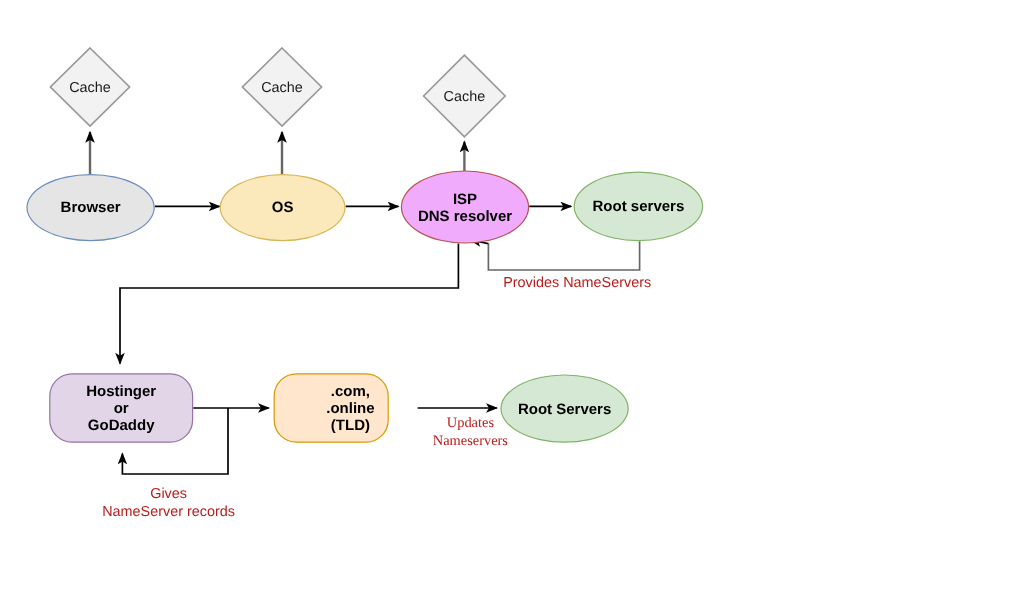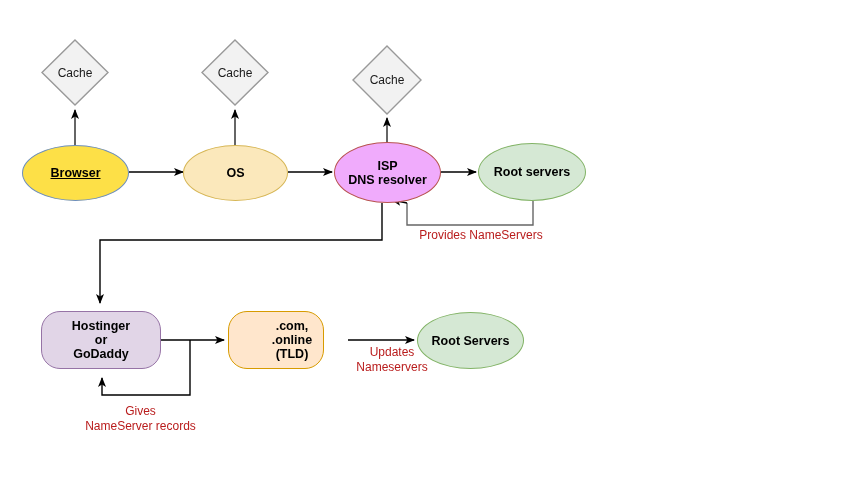--- a/index.html
+++ b/index.html
@@ -165,21 +165,21 @@
     <div class="dlabel">Cache</div>
   </div>
 
   <div class="diamond" style="left:352px; top:45px; width:70px; height:70px;">
     <svg class="dshape" viewBox="0 0 70 70" preserveAspectRatio="none">
       <polygon points="35,1 69,35 35,69 1,35" fill="#f2f2f2" stroke="#999999" stroke-width="1.4"></polygon>
     </svg>
     <div class="dlabel">Cache</div>
   </div>
 
-  <div class="node ellipse" style="left:22px; top:145px; width:107px; height:56px; background:#fde047; border:1.4px solid #6c8ebf;text-decoration:underline;">
+  <div class="node ellipse" style="left:22px; top:145px; width:107px; height:56px; background:#e5e5e5; border:1.4px solid #6c8ebf;">
     <span class="node-label">Browser</span>
   </div>
 
   <div class="node ellipse" style="left:183px; top:145px; width:105px; height:56px; background:#fbe8bb; border:1.4px solid #d6b656;align-items:center;">
     <span class="node-label">OS</span>
   </div>
 
   <div class="node ellipse" style="left:334px; top:142px; width:107px; height:61px; background:#f0abfc; border:1.4px solid #b85450;">
     <span class="node-label">ISP
 DNS resolver</span>
@@ -199,19 +199,19 @@
     <span class="node-label">.com, .online
 (TLD)</span>
   </div>
 
   <div class="node ellipse" style="left:417px; top:312px; width:107px; height:57px; background:#d5e8d4; border:1.4px solid #82b366;">
     <span class="node-label">Root Servers</span>
   </div>
 
   <div class="edge-label" style="left:406px; top:228px; width:150px;">Provides NameServers</div>
 
-  <div class="edge-label" style="left:347px; top:345px; width:90px;">Updates
+  <div class="edge-label" style="left:347px; top:345px; width:90px;font-family:Liberation Serif, serif;">Updates
 Nameservers</div>
 
   <div class="edge-label" style="left:63px; top:404px; width:155px;">Gives
 NameServer records</div>
 
 </div>
 
 </body></html>

